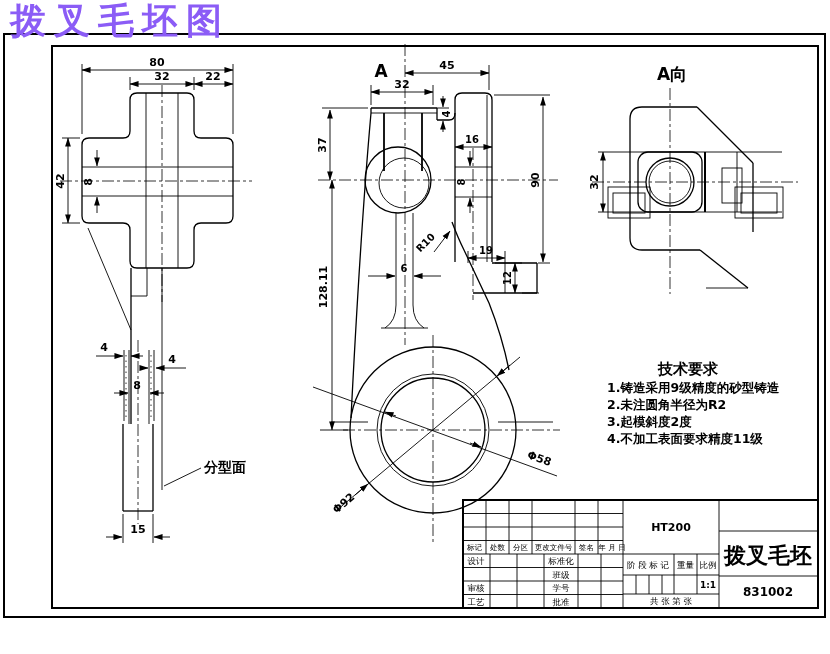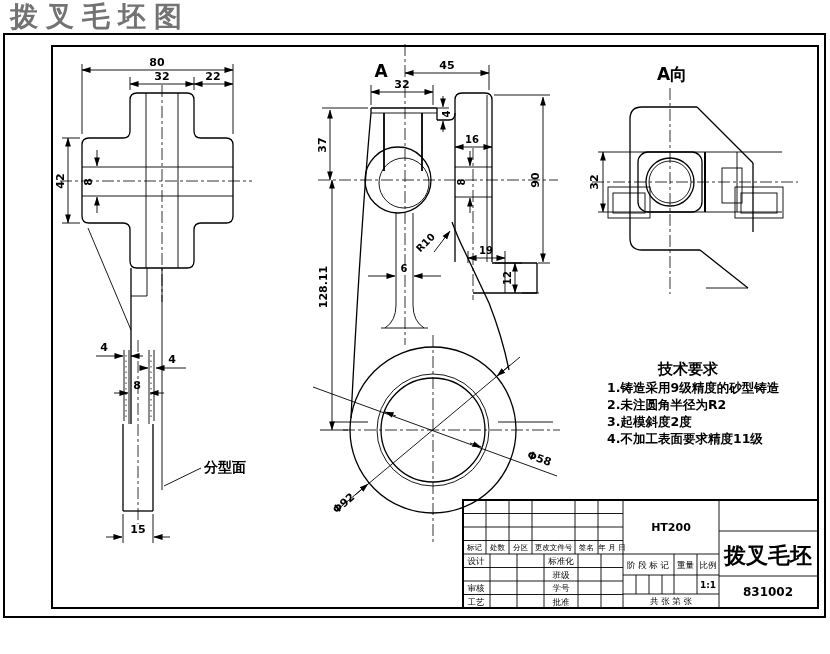--- a/index.html
+++ b/index.html
@@ -20,21 +20,21 @@
   .tb7{font-size:7.5px;}
   .tb8{font-size:8.5px;}
   .tb9{font-size:9px;font-weight:bold;}
   .tb11{font-size:11px;font-weight:bold;}
   .tb12{font-size:12px;font-weight:bold;}
   .tb22{font-size:22px;font-weight:bold;}
   .tr-title{font-size:15px;font-weight:bold;}
   .tr-item{font-size:12.5px;font-weight:bold;}
   #main-title{
     position:absolute;left:10px;top:2px;width:420px;
-    color:#737373;font-size:28px;font-weight:bold;
+    color:#8b5cf6;font-size:36px;font-weight:bold;
     font-family:"Liberation Serif","DejaVu Serif",serif;
     letter-spacing:8px;white-space:nowrap;line-height:1.1;
   }
 </style>
 </head>
 <body>
 
 <div id="stage">
 
 <svg width="830" height="654" viewBox="0 0 830 654">

